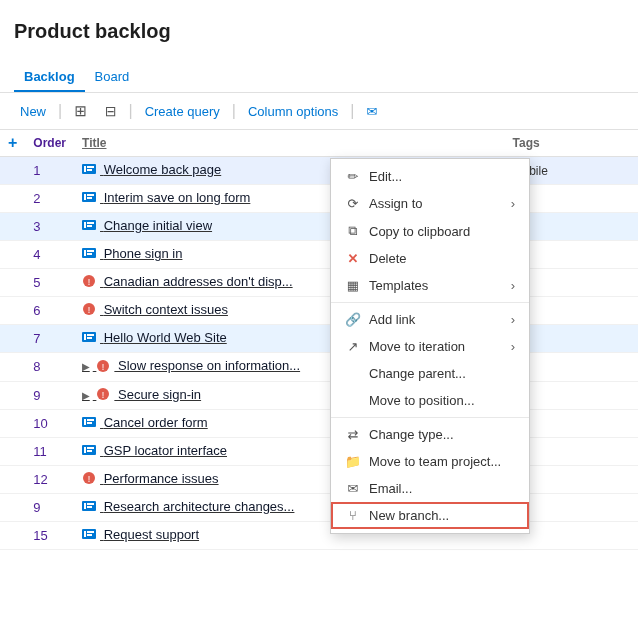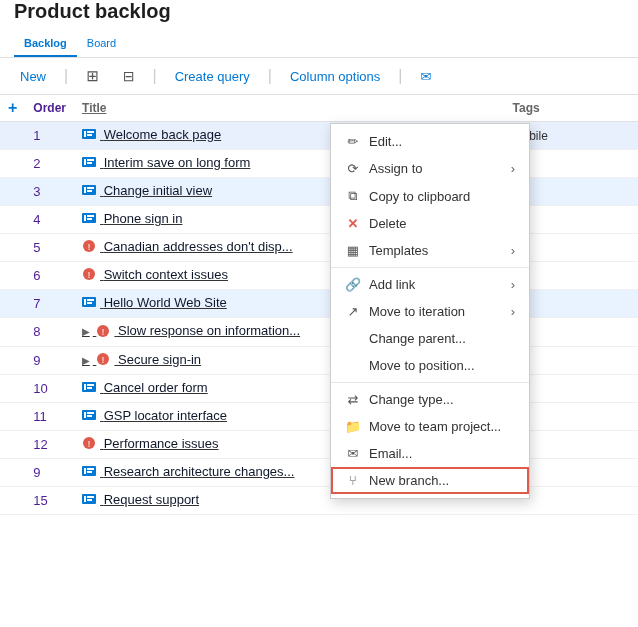--- a/index.html
+++ b/index.html
@@ -1,25 +1,25 @@
 <!DOCTYPE html>
 <html><head>
   <meta charset="utf-8">
   <style>
     * { box-sizing: border-box; margin: 0; padding: 0; }
     body { font-family: 'Segoe UI', Tahoma, Geneva, Verdana, sans-serif; font-size: 13px; background: #fff; color: #333; width: 638px; height: 627px; overflow: hidden; }
 
-    .page-header { padding: 0 14px 4px 14px; }
+    .page-header { padding: 20px 14px 4px 14px; }
     .page-title { font-size: 20px; font-weight: 600; color: #1e1e1e; }
 
     .tabs { display: flex; gap: 0; border-bottom: 1px solid #e0e0e0; padding: 0 14px; margin-top: 4px; }
-    .tab { padding: 6px 10px; font-size: 11px; cursor: pointer; color: #0078d4; border-bottom: 2px solid transparent; }
+    .tab { padding: 6px 10px; font-size: 13px; cursor: pointer; color: #0078d4; border-bottom: 2px solid transparent; margin-top: 12px; }
     .tab.active { color: #0078d4; border-bottom: 2px solid #0078d4; font-weight: 600; }
 
-    .toolbar { display: flex; align-items: center; padding: 6px 14px; border-bottom: 1px solid #e0e0e0; gap: 12px; }
+    .toolbar { display: flex; align-items: center; padding: 6px 14px; border-bottom: 1px solid #e0e0e0; gap: 6px; }
     .toolbar-btn { display: flex; align-items: center; gap: 4px; padding: 3px 6px; font-size: 13px; color: #0078d4; cursor: pointer; border: none; background: none; }
     .toolbar-sep { color: #ccc; font-size: 16px; user-select: none; }
 
     .table-container { position: relative; overflow: auto; height: calc(627px - 110px); }
 
     table { width: 100%; border-collapse: collapse; }
     thead th { background: #fff; font-weight: 600; color: #666; font-size: 12px; padding: 4px 8px; text-align: left; border-bottom: 1px solid #e0e0e0; position: sticky; top: 0; z-index: 1; }
     tbody tr { border-bottom: 1px solid #f0f0f0; }
     tbody tr.selected { background: #e8f0fe; }
     tbody tr.highlighted { background: #e8f3ff; }

